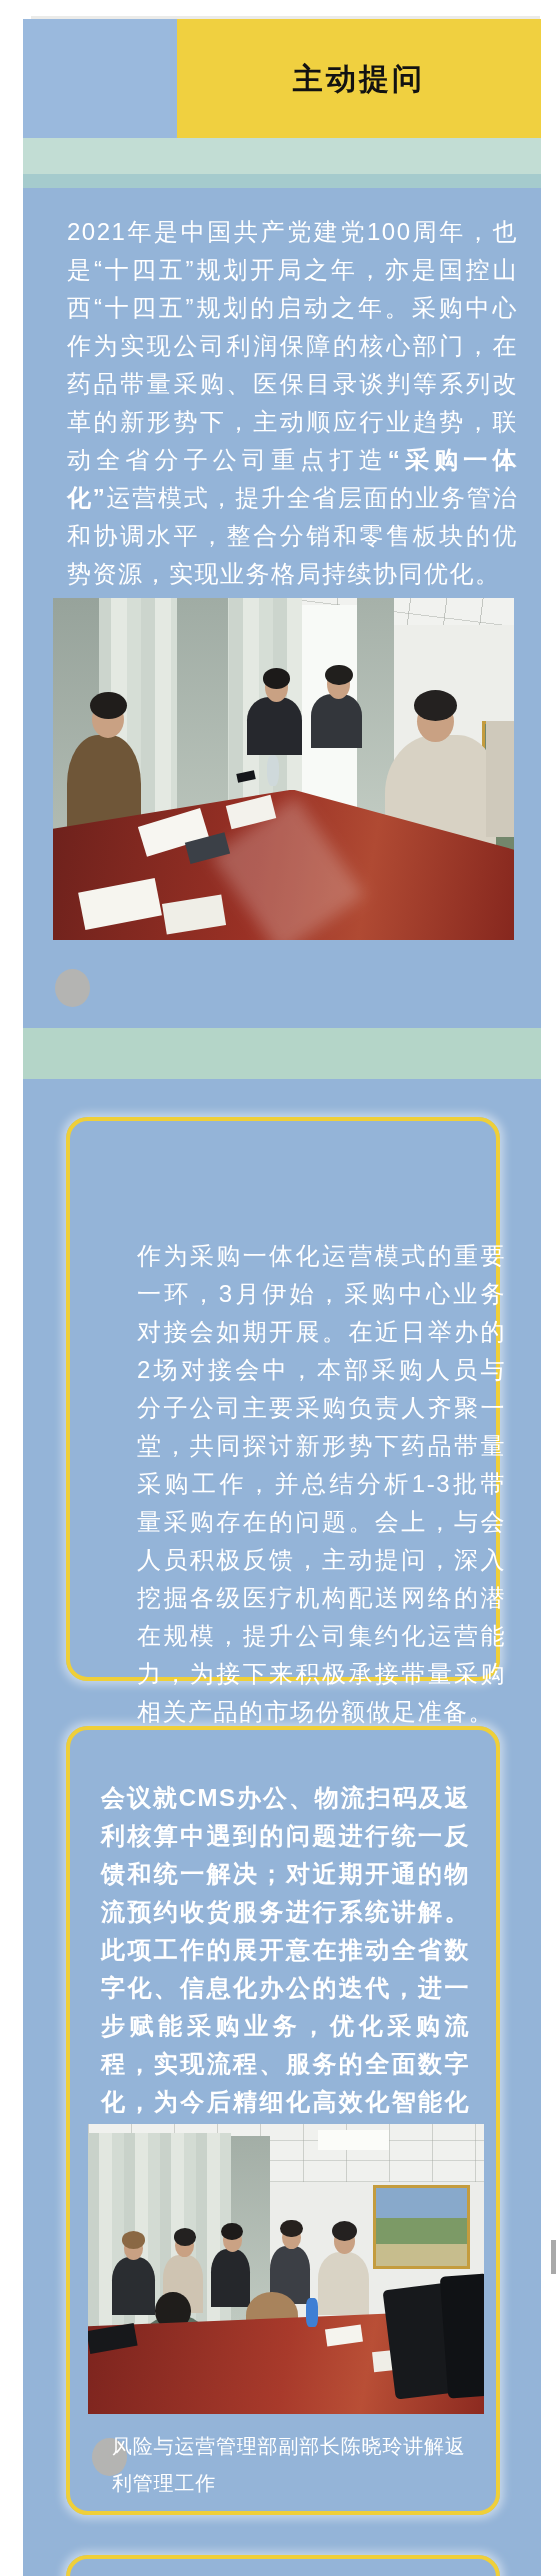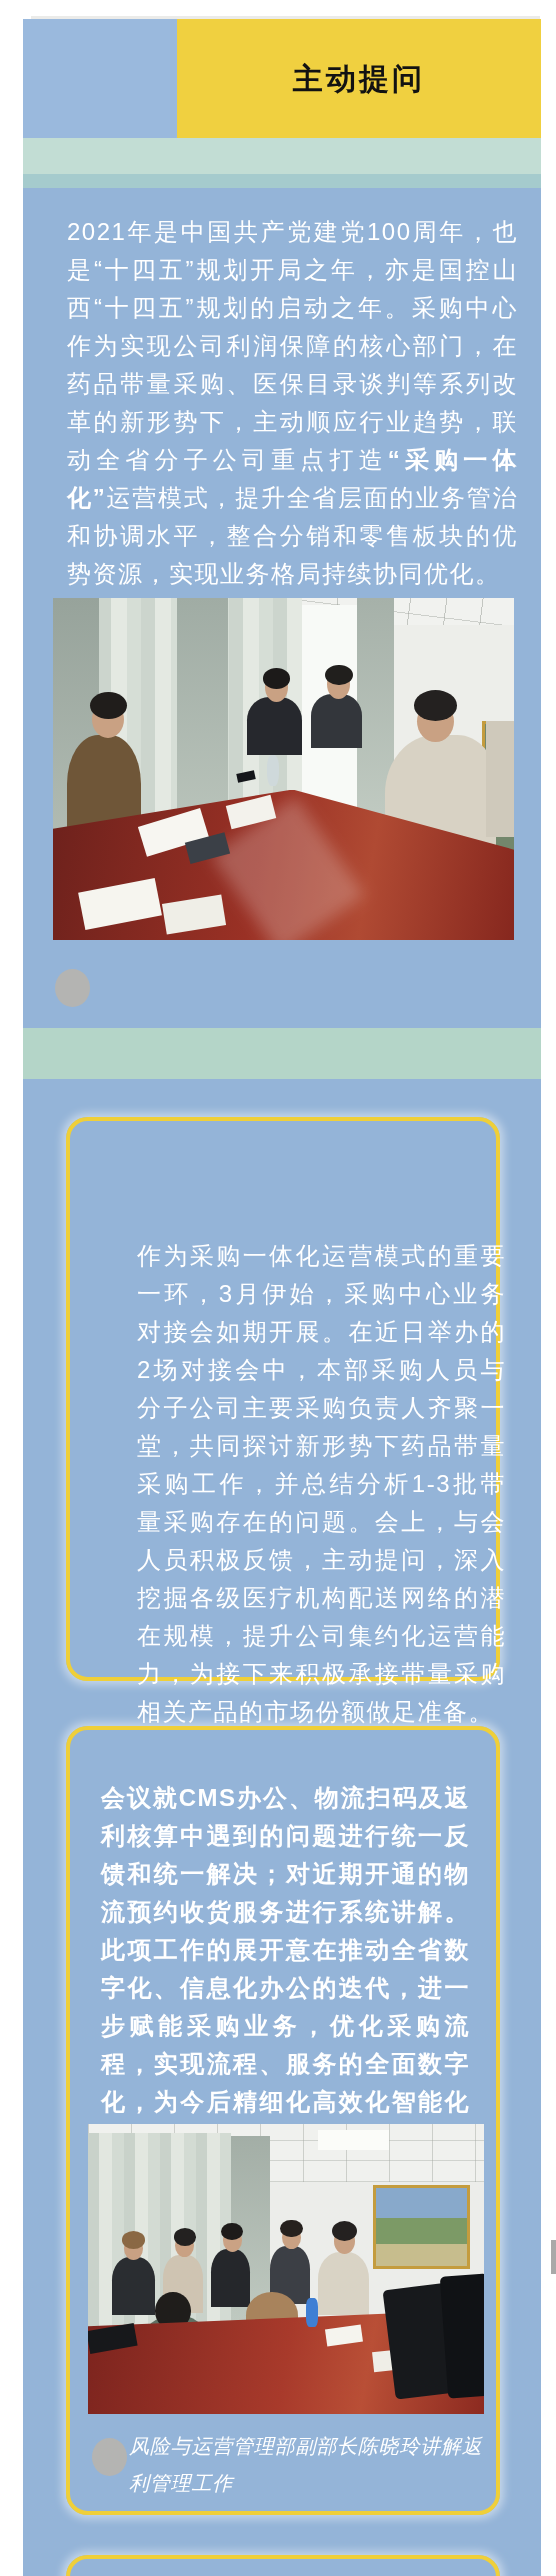--- a/index.html
+++ b/index.html
@@ -117,20 +117,20 @@
     <div class="s" style="left:0;top:64%;width:100%;height:36%;background:linear-gradient(100deg,#7c241e,#a83a2b 50%,#b94f36 70%,#8c2a20);clip-path:polygon(0 16%,100% 0,100% 100%,0 100%);"></div>
     <div class="s" style="left:60%;top:70%;width:9%;height:6%;background:#f5f4ee;transform:rotate(-8deg);"></div>
     <div class="s" style="left:72%;top:78%;width:11%;height:7%;background:#efeee7;transform:rotate(-6deg);"></div>
     <div class="s" style="left:55%;top:60%;width:3%;height:10%;background:#3f7fd4;border-radius:30%;"></div>
     <div class="s" style="left:0;top:70%;width:12%;height:8%;background:#17181b;transform:rotate(-10deg);"></div>
     <div class="s" style="left:76%;top:56%;width:17%;height:38%;background:#17191c;border-radius:5.2px;transform:rotate(-7deg);"></div>
     <div class="s" style="left:90%;top:52%;width:12%;height:42%;background:#101215;border-radius:5.2px;transform:rotate(-4deg);"></div>
   </div>
 
   <div class="cap-ellipse" style="left:92px;top:2438px;"></div>
-  <div class="cap-text" style="left:129px;top:2428px;width:361px;font-size:20px;letter-spacing:0.8px;font-style:italic;">风险与运营管理部副部长陈晓玲讲解返利管理工作</div>
+  <div class="cap-text" style="left:112px;top:2428px;width:361px;font-size:20px;letter-spacing:0.8px;">风险与运营管理部副部长陈晓玲讲解返利管理工作</div>
 
   <div class="ybox" style="left:66px;top:2555px;width:426px;height:381px;"></div>
 
   <div class="scroll-frag" style="top:2240px;height:34px;"></div>
 
 </div>
 
 
 </body></html>

